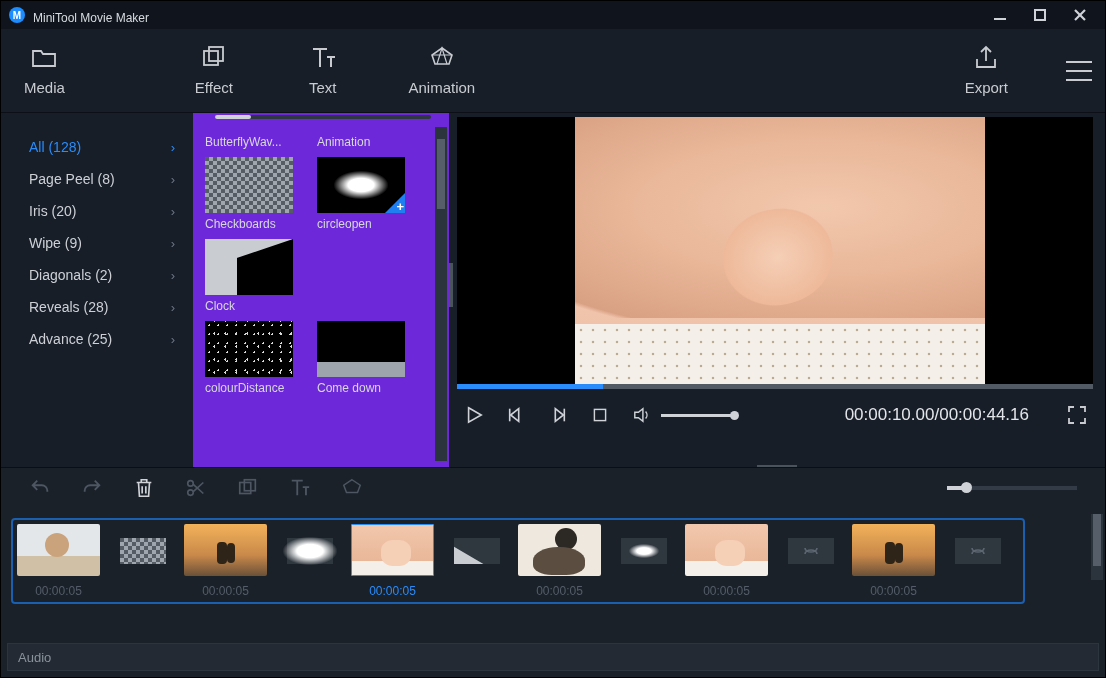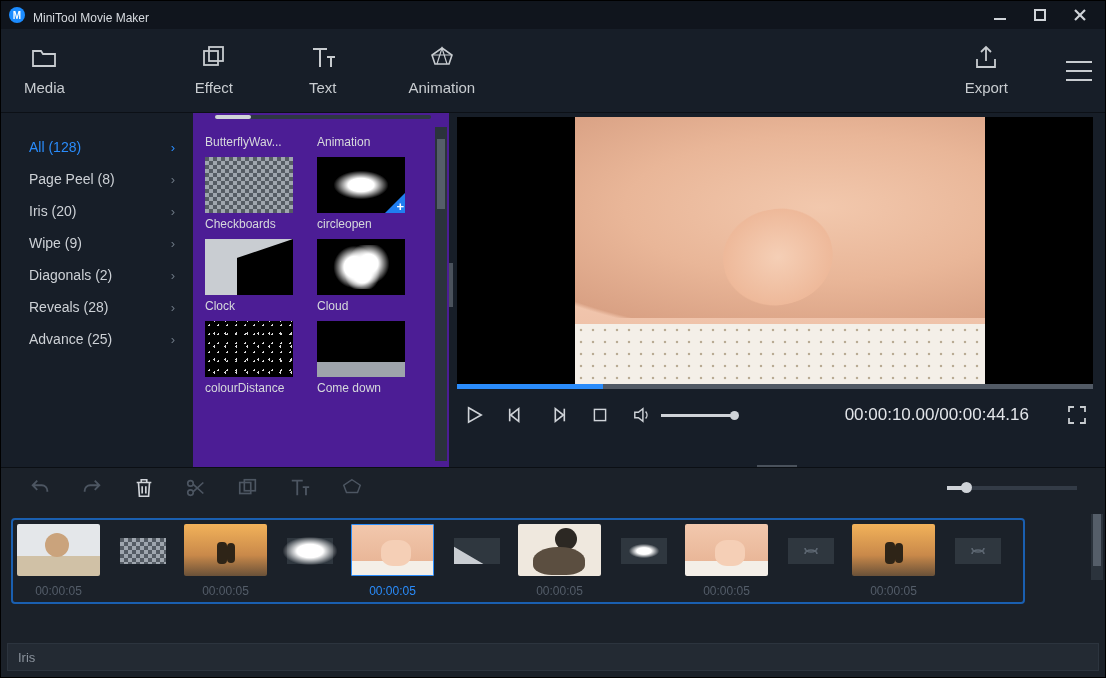--- a/index.html
+++ b/index.html
@@ -24,21 +24,21 @@
 .hamburger span { height:2px; background:#c8ccd0; }
 
 
 .middle { height:354px; display:flex; background:#171e28; }
 .sidebar { width:192px; padding:18px 0 0 0; }
 .sideitem { display:flex; align-items:center; justify-content:space-between; padding:8px 18px 8px 28px; font-size:14px; color:#cdd1d6; cursor:pointer;text-align:center; }
 .sideitem.active { color:#2a8cfb; }
 .chev { font-size:13px; color:#6b7682; }
 .sideitem.active .chev { color:#2a8cfb; }
 
-.gridpanel { width:256px; background:#4c1d95; position:relative; padding-top:12px; }
+.gridpanel { width:256px; background:#6d28d9; position:relative; padding-top:12px; }
 .scrollstub { position:absolute; top:2px; left:22px; right:18px; height:4px; background:#2e3742; border-radius:2px; }
 .scrollstub::before { content:""; position:absolute; left:0; width:36px; height:4px; background:#cfd3d8; border-radius:2px; }
 .grid { height:330px; overflow:hidden; padding:6px 12px; }
 .grow { display:flex; gap:12px; margin-bottom:4px; }
 .gcell { width:100px; }
 .gcell .lbl { font-size:12px; color:#d6d9dc; height:22px; display:flex; align-items:center; white-space:nowrap; overflow:hidden; text-overflow:ellipsis; }
 .thumb { width:88px; height:56px; background:#32383f; position:relative; overflow:hidden; }
 .thumb.withplus::after { content:""; position:absolute; right:0; bottom:0; border-left:20px solid transparent; border-bottom:20px solid #1f7ef0; }
 .thumb.withplus .plus { position:absolute; right:1px; bottom:-1px; color:#fff; font-size:13px; font-weight:bold; z-index:2; }
 .vscroll { position:absolute; right:2px; top:14px; bottom:6px; width:12px; background:#2b333c; }
@@ -243,24 +243,20 @@
                 <span class="plus">+</span>
               </div>
             <div class="lbl">circleopen</div>
           </div>
         </div>
         <div class="grow">
           <div class="gcell">
             <div class="thumb th-clock"></div>
             <div class="lbl">Clock</div>
           </div>
-          <div class="gcell">
-            <div class="thumb th-cloud"></div>
-            <div class="lbl">Cloud</div>
-          </div>
         </div>
         <div class="grow">
           <div class="gcell">
             <div class="thumb th-noise"></div>
             <div class="lbl">colourDistance</div>
           </div>
           <div class="gcell">
             <div class="thumb th-comedown"></div>
             <div class="lbl">Come down</div>
           </div>
@@ -403,18 +399,18 @@
             <div class="clipthumb ct-sunset"></div>
             <div class="cliptime">00:00:05</div>
           </div>
         <div class="transblank">
             <svg width="20" height="14" viewBox="0 0 20 14">
               <path d="M4 10a6 4 0 0112 0M16 4a6 4 0 01-12 0" fill="none" stroke="currentColor" stroke-width="1.6"></path>
             </svg>
           </div>
       </div>
       <div class="audio">
-          <span>Iris</span>
+          <span>Audio</span>
         </div>
     </div>
   </div>
 
 </div>
 
 </body></html>

